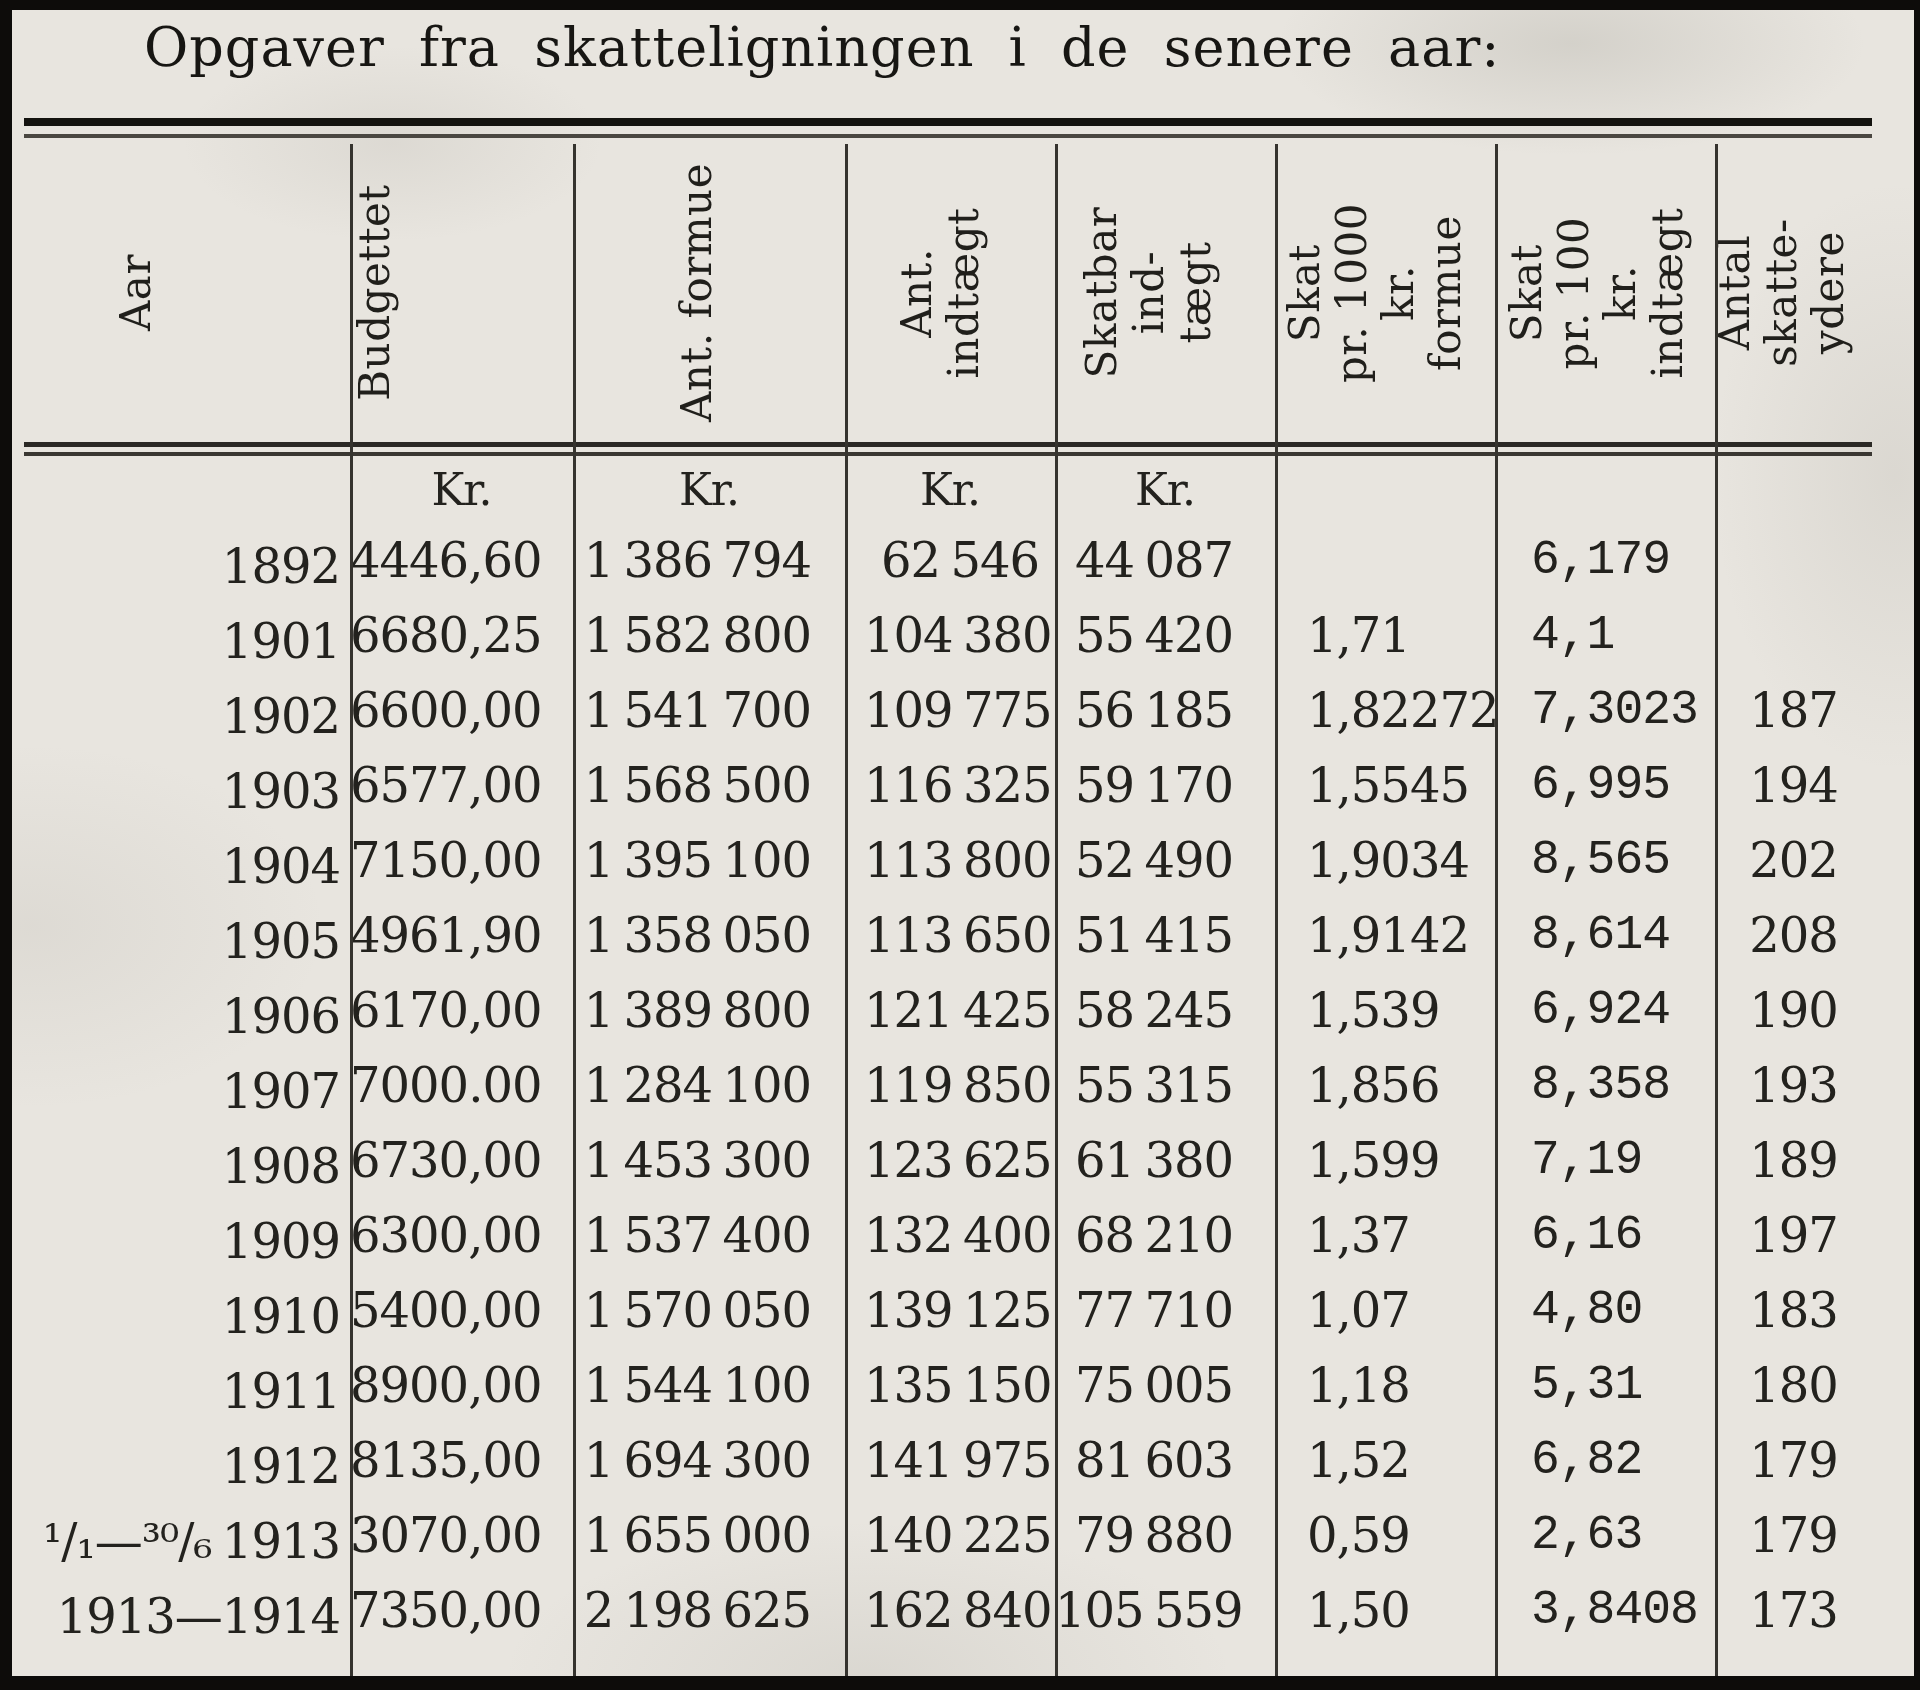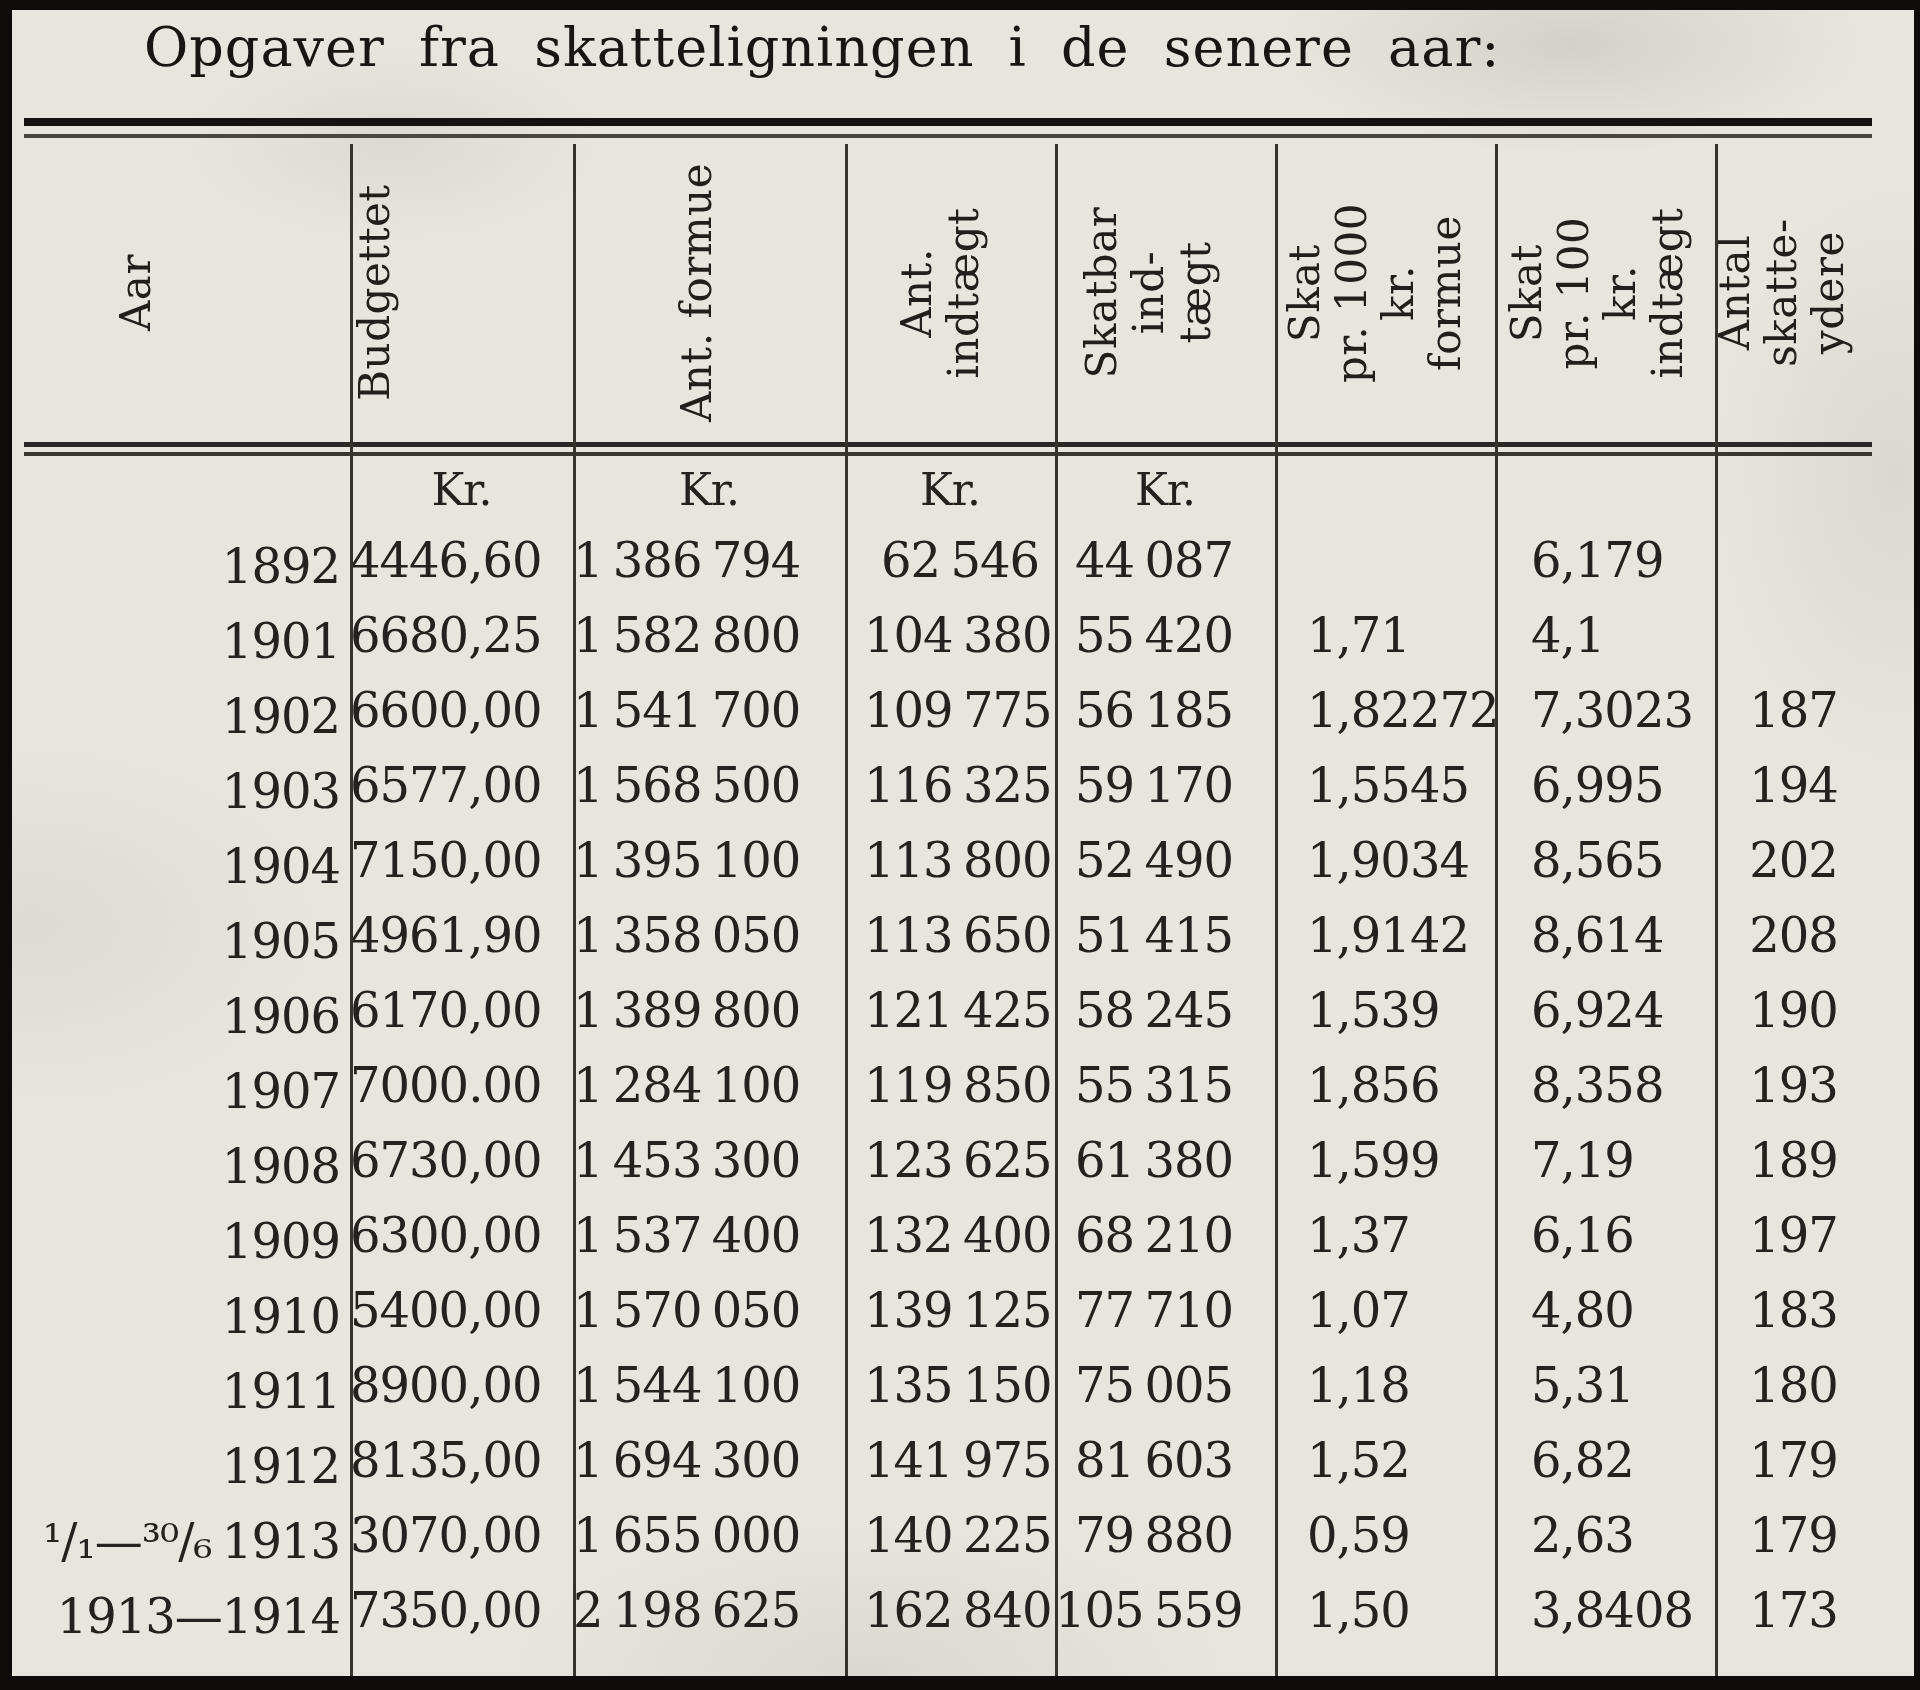--- a/index.html
+++ b/index.html
@@ -61,25 +61,25 @@
     display:grid;
     grid-template-columns:326px 223px 272px 210px 220px 220px 220px 157px;
     height:75px;align-items:center;
   }
   .cell{
     font-size:48px;letter-spacing:-1px;word-spacing:-4px;
     color:#23221e;white-space:nowrap;
   }
   .c1{text-align:right;padding-right:10px;margin-top:13px;}
   .c2{text-align:right;padding-right:38px;}
-  .c3{text-align:left;padding-right:34px;}
+  .c3{text-align:right;padding-right:34px;}
   .c4{text-align:right;padding-right:16px;margin-left:19px;}
   .c5{text-align:right;padding-right:42px;}
   .c6{text-align:left;padding-left:32px;}
-  .c7{text-align:left;padding-left:36px;}
+  .c7{text-align:left;padding-left:36px;font-family:Liberation Mono, monospace;}
   .c8{text-align:center;}
 </style>
 </head>
 <body>
 
 <div class="page">
 
   <div class="title">Opgaver fra skatteligningen i de senere aar:</div>
 
   <div class="rule topA"></div>

